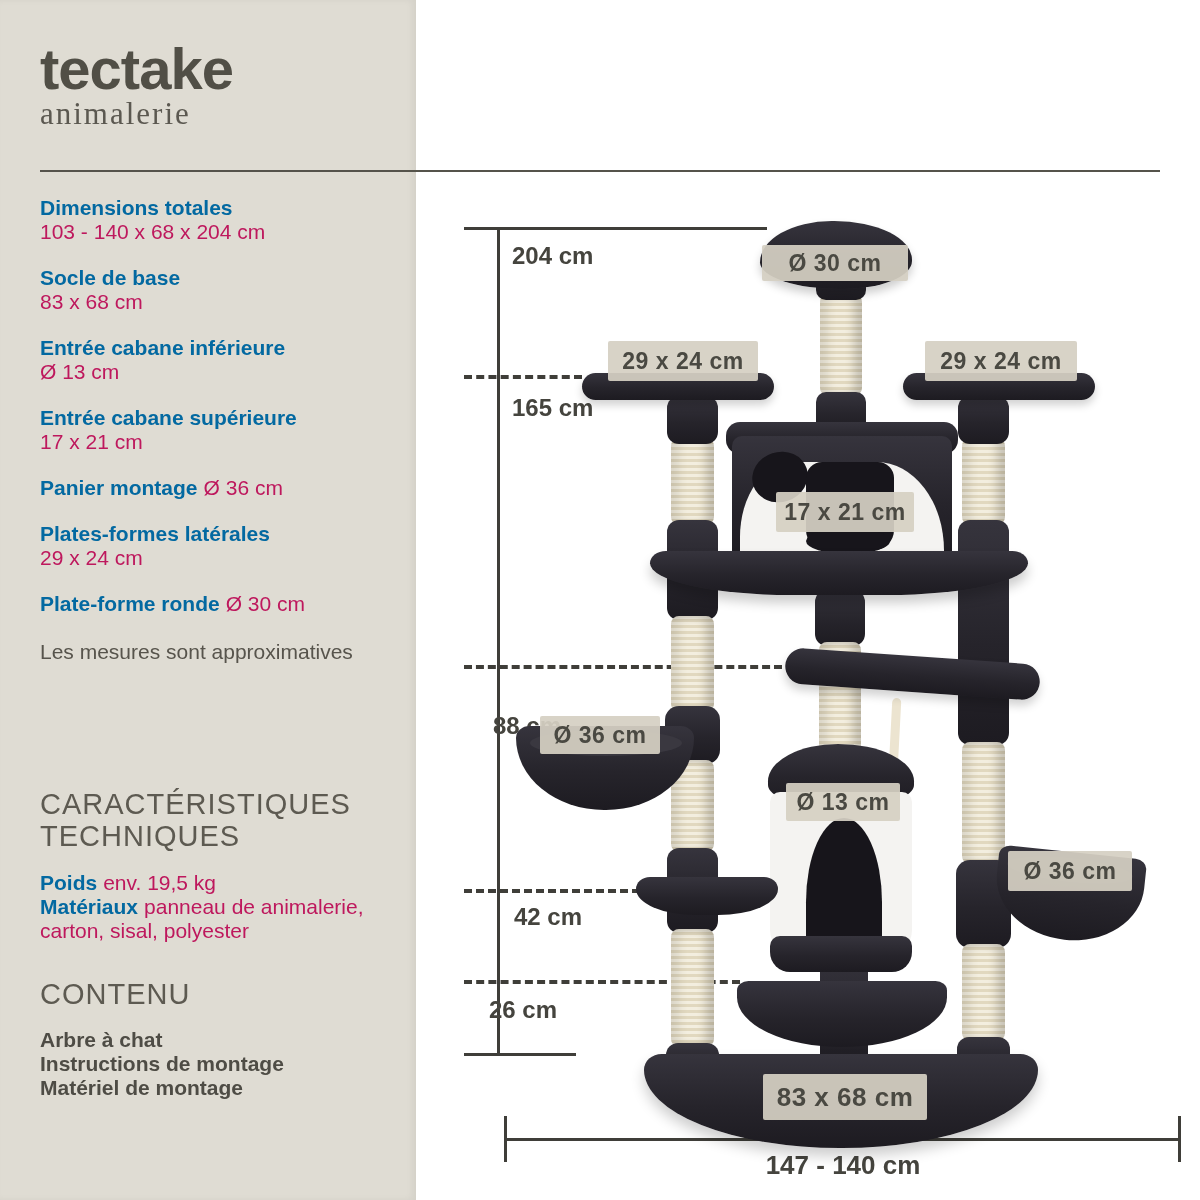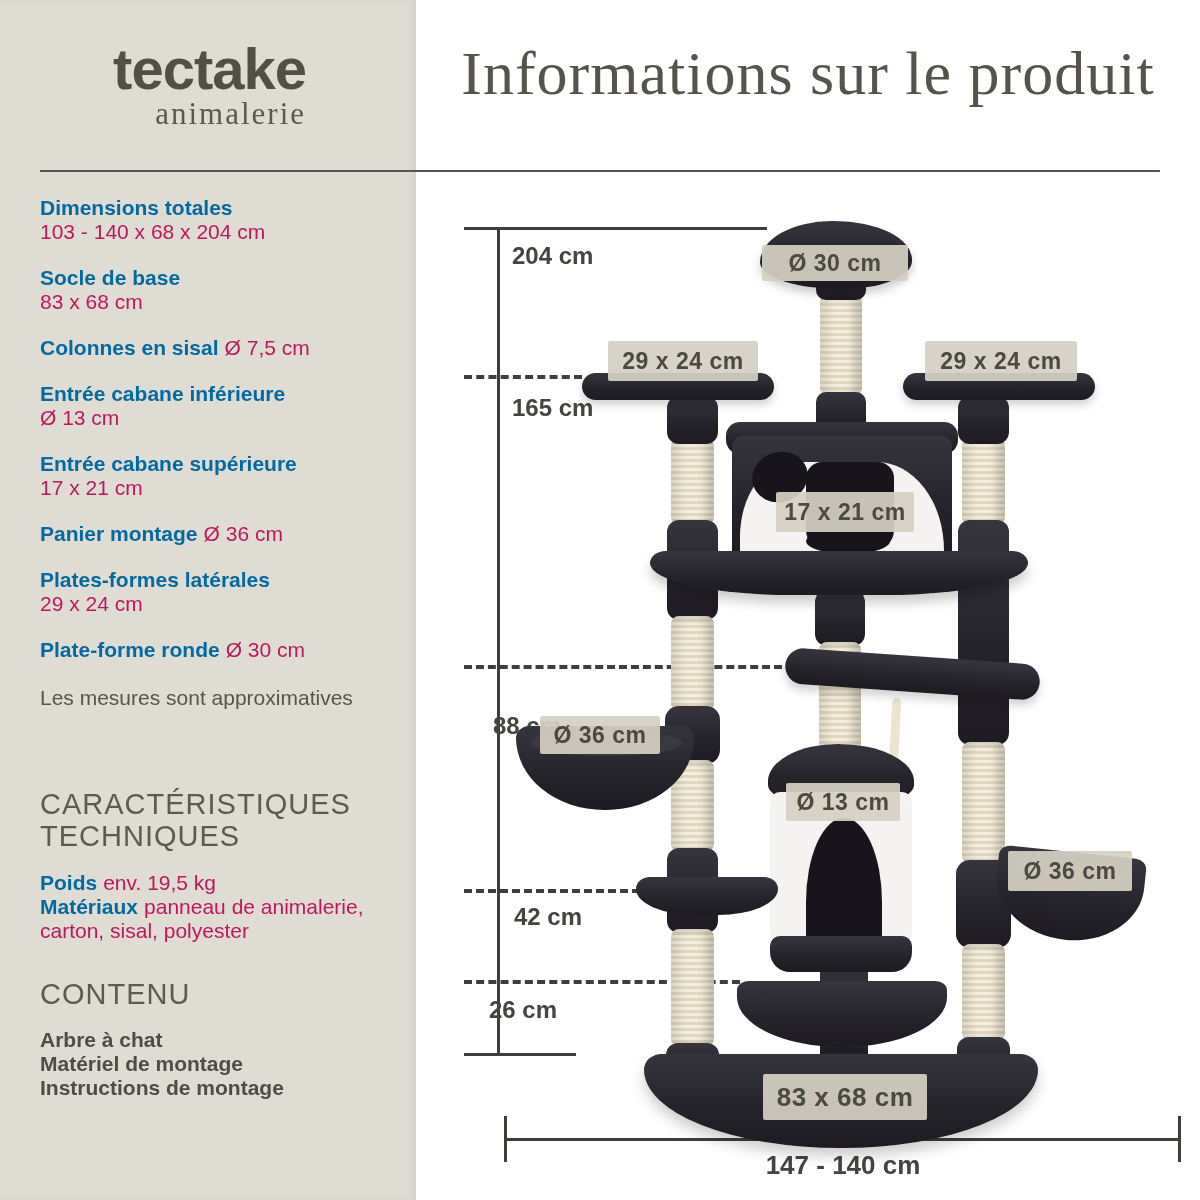--- a/index.html
+++ b/index.html
@@ -2,21 +2,21 @@
 <html><head>
 <meta charset="utf-8">
 <style>
   html,body{margin:0;padding:0;}
   body{width:1200px;height:1200px;font-family:"Liberation Sans",sans-serif;background:#ffffff;}
   #stage{position:relative;width:1200px;height:1200px;overflow:hidden;background:#ffffff;}
 
   
   .sidebar{position:absolute;left:0;top:0;width:416px;height:1200px;background:#dfdcd3;
            box-shadow:inset -4px 0 6px rgba(0,0,0,0.05);}
-  .logo-block{position:absolute;left:24px;top:40px;width:282px;text-align:right;color:#514f46;}
+  .logo-block{position:absolute;left:40px;top:40px;width:282px;text-align:left;color:#514f46;}
   .logo-main{font-size:58px;font-weight:bold;letter-spacing:-1px;line-height:1.0;}
   .logo-sub{font-family:"Liberation Serif",serif;font-size:31px;letter-spacing:2px;color:#5b5850;line-height:1.0;margin-top:0;}
   .divider{position:absolute;left:40px;top:170px;width:1120px;height:2px;background:#55534b;}
 
   .sec{position:absolute;left:40px;width:345px;color:#53514a;}
   .sec-heading{font-size:29px;font-weight:400;letter-spacing:1px;color:#5d5a51;line-height:1.12;margin:0 0 18px 0;}
   .item{margin-bottom:22px;font-size:21px;line-height:24px;}
   .item .lbl{font-weight:bold;color:#0369a1;}
   .item .val{font-weight:400;color:#be185d;}
   .inline .val{margin-left:6px;}
@@ -57,23 +57,20 @@
 
     <div class="sec" style="top:196px;">
       <div class="item">
         <div class="lbl">Dimensions totales</div>
         <div class="val">103 - 140 x 68 x 204 cm</div>
       </div>
       <div class="item">
         <div class="lbl">Socle de base</div>
         <div class="val">83 x 68 cm</div>
       </div>
-      <div class="item inline">
-        <span class="lbl">Colonnes en sisal</span><span class="val">Ø 7,5 cm</span>
-      </div>
       <div class="item">
         <div class="lbl">Entrée cabane inférieure</div>
         <div class="val">Ø 13 cm</div>
       </div>
       <div class="item">
         <div class="lbl">Entrée cabane supérieure</div>
         <div class="val">17 x 21 cm</div>
       </div>
       <div class="item inline">
         <span class="lbl">Panier montage</span><span class="val">Ø 36 cm</span>
@@ -94,28 +91,27 @@
         <span class="lbl">Poids</span><span class="val">env. 19,5 kg</span>
       </div>
       <div class="item inline" style="margin-bottom:0;">
         <span class="lbl">Matériaux</span><span class="val">panneau de animalerie, carton, sisal, polyester</span>
       </div>
     </div>
 
     <div class="sec" style="top:978px;">
       <div class="sec-heading">CONTENU</div>
       <div class="plain-line">Arbre à chat</div>
+      <div class="plain-line">Instructions de montage</div>
       <div class="plain-line">Matériel de montage</div>
-      <div class="plain-line">Instructions de montage</div>
     </div>
   </div>
 
   <div class="divider"></div>
 
-  <div class="page-title">Informations sur le produit</div>
 
   <div>
 
     <div class="mline" style="left:497px;top:228px;width:3px;height:828px;"></div>
     <div class="mline" style="left:464px;top:227px;width:303px;height:3px;"></div>
     <div class="mline" style="left:464px;top:1053px;width:112px;height:3px;"></div>
     <div class="mdotted" style="left:464px;top:375px;width:118px;"></div>
     <div class="mdotted" style="left:464px;top:665px;width:318px;"></div>
     <div class="mdotted" style="left:464px;top:889px;width:176px;"></div>
     <div class="mdotted" style="left:464px;top:980px;width:276px;"></div>

